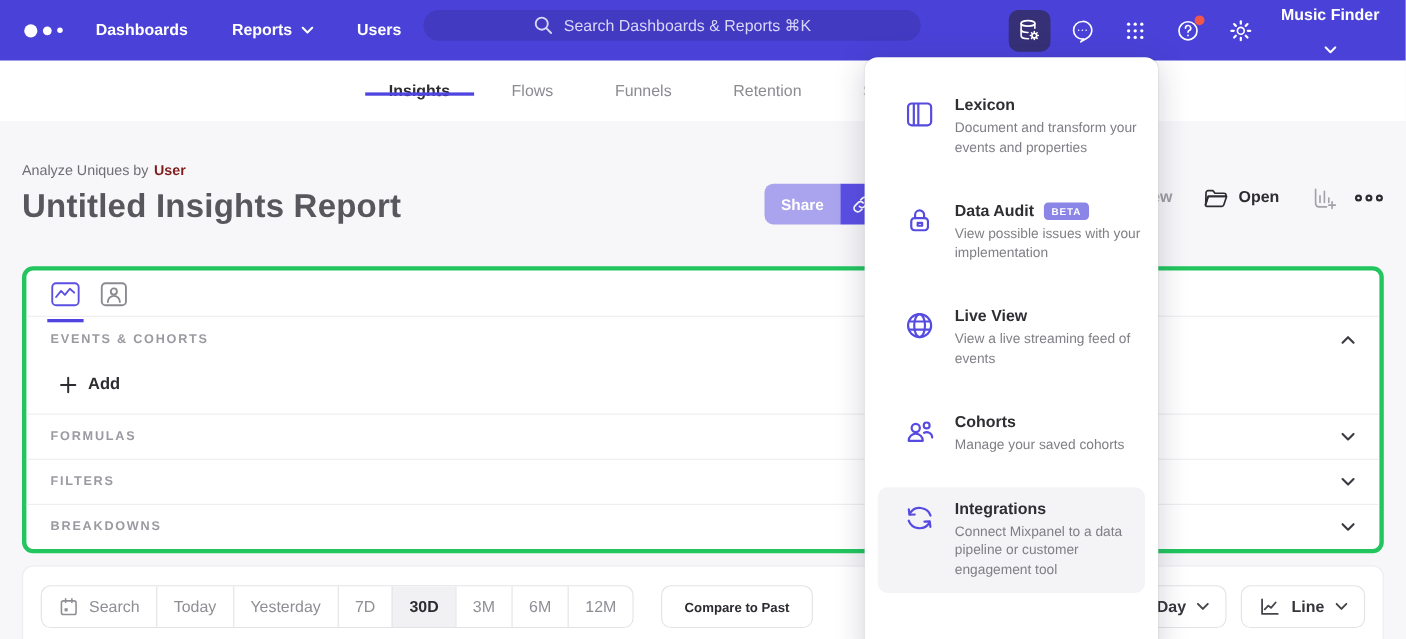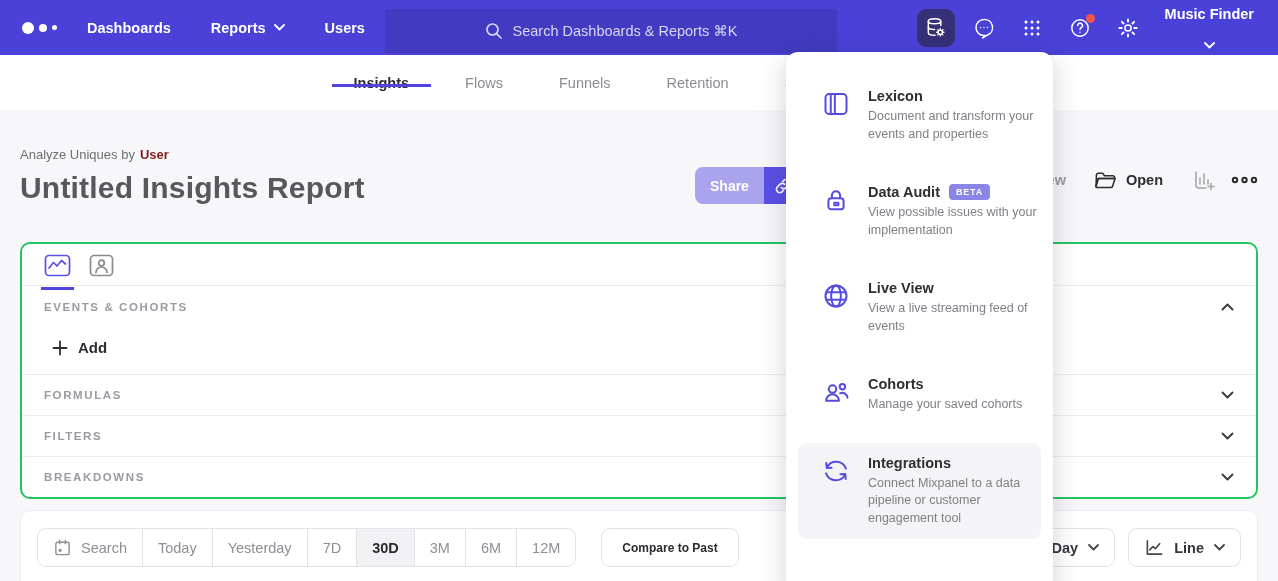--- a/index.html
+++ b/index.html
@@ -8,21 +8,21 @@
 
   
   .navbar { position:relative; height:55px; background:#4a42d8; display:flex; align-items:center; padding:0 24px 0 22px; z-index:20; }
   .logo { display:flex; align-items:center; gap:5px; margin-right:30px; cursor:pointer; }
   .logo .d1 { width:12px; height:12px; border-radius:50%; background:#fff; }
   .logo .d2 { width:8px; height:8px; border-radius:50%; background:#fff; }
   .logo .d3 { width:5px; height:5px; border-radius:50%; background:#fff; }
   .nav-links { display:flex; align-items:center; gap:40px; }
   .nav-link { color:#fff; font-size:14.5px; font-weight:600; cursor:pointer; display:flex; align-items:center; gap:8px; }
   .nav-link svg { display:block; }
-  .searchbar { position:absolute; left:385px; top:9px; width:452px; height:44px; background:#423ac0; border-radius:2px; display:flex; align-items:center; justify-content:center; gap:10px; cursor:text; }
+  .searchbar { position:absolute; left:385px; top:9px; width:452px; height:28px; background:#423ac0; border-radius:14px; display:flex; align-items:center; justify-content:center; gap:10px; cursor:text; }
   .searchbar span { color:#d9d7f8; font-size:14.5px; }
   .nav-icons { margin-left:auto; display:flex; align-items:center; gap:10px; }
   .iconbtn { width:38px; height:38px; border:none; background:transparent; border-radius:9px; display:flex; align-items:center; justify-content:center; cursor:pointer; position:relative; }
   .iconbtn.active { background:#363077; }
   .notif-dot { position:absolute; top:5px; right:4px; width:9px; height:9px; border-radius:50%; background:#f0564a; }
   .project { display:flex; align-items:center; gap:20px; color:#fff; font-size:14.5px; font-weight:700; margin-left:18px; cursor:pointer;flex-direction:column; }
 
   
   .tabbar { height:55px; background:#fff; display:flex; align-items:center; justify-content:center; gap:12px; position:relative; z-index:1; }
   .tab { position:relative; display:flex; align-items:center; padding:0 22px; font-size:14.5px; color:#8b8b92; cursor:pointer; }
@@ -38,21 +38,21 @@
   .share-group { position:absolute; left:675px; top:-4px; display:flex; }
   .share-btn { height:37px; padding:0 15px; background:#a9a4ed; color:#fff; font-size:14px; font-weight:600; border:none; border-radius:8px 0 0 8px; cursor:pointer; font-family:inherit; }
   .link-btn { width:38px; height:37px; background:#5a4fe4; border:none; border-radius:0 8px 8px 0; display:flex; align-items:center; justify-content:center; cursor:pointer; }
   .right-actions { position:absolute; right:0; top:-2px; display:flex; align-items:center; }
   .new-btn { display:flex; align-items:center; gap:6px; color:#9c9ca2; font-size:14.5px; font-weight:600; cursor:pointer; }
   .open-btn { display:flex; align-items:center; gap:9px; color:#2c2c31; font-size:14.5px; font-weight:600; cursor:pointer; margin-left:28px; }
   .chartadd-btn { margin-left:30px; cursor:pointer; display:flex; }
   .more-btn { margin-left:16px; cursor:pointer; display:flex; }
 
   
-  .query-card { margin-top:29px; background:#fff; border:2px solid #22c55e; border-radius:10px; overflow:hidden; }
+  .query-card { margin-top:29px; background:#fff; border:4px solid #22c55e; border-radius:10px; overflow:hidden; }
   .card-tabs { display:flex; align-items:flex-start; gap:18px; padding:10px 22px 0; height:41px; }
   .card-tab { position:relative; padding-bottom:9px; cursor:pointer; }
   .card-tab.active::after { content:""; position:absolute; left:-3px; right:-3px; bottom:0; height:3px; background:#4f44e0; }
   .qrow { display:flex; align-items:center; justify-content:space-between; height:41px; padding:0 22px; border-top:1px solid #ededf0; cursor:pointer; }
   .qrow .sec-label { font-size:11.5px; font-weight:700; letter-spacing:1.6px; color:#9a9aa1; }
   .add-row { display:flex; align-items:center; gap:10px; height:47px; padding:0 22px 6px 30px; cursor:pointer; }
   .add-row span { font-size:15px; font-weight:600; color:#2c2c31; }
   .events-body { border-top:1px solid #ededf0; }
   .events-head { border-top:none !important; }
 

